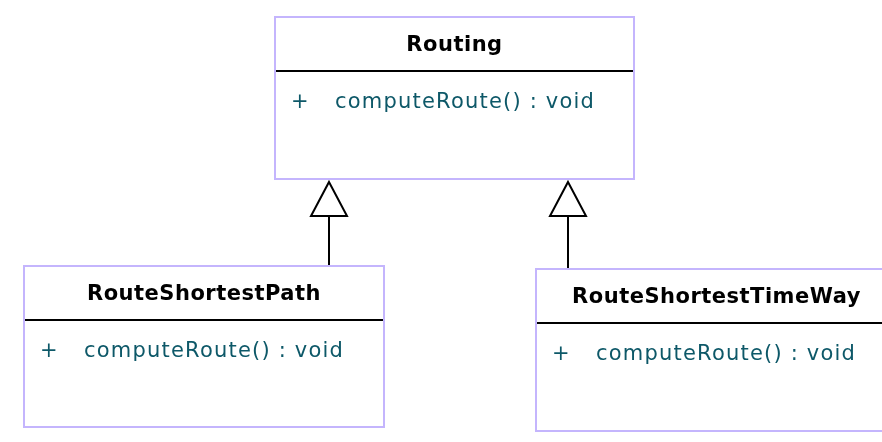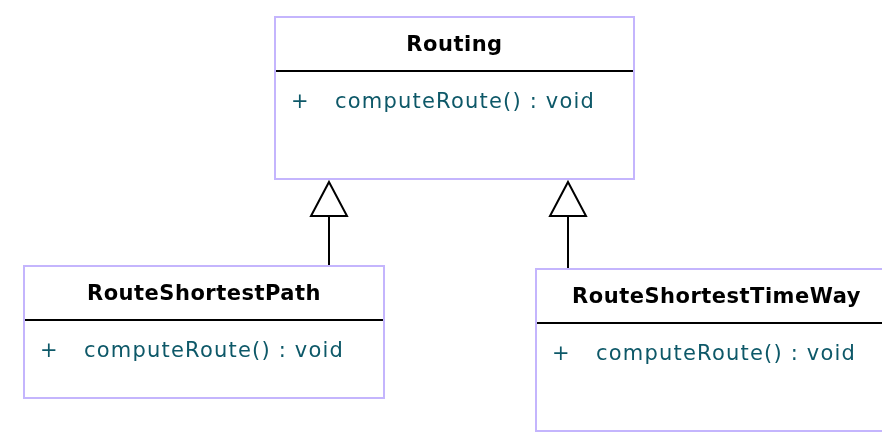--- a/index.html
+++ b/index.html
@@ -82,21 +82,21 @@
   <div class="class-box" style="left:274px; top:16px; width:361px; height:164px;">
     <div class="class-title">Routing</div>
     <div class="class-methods">
       <div class="method-row">
         <span class="method-visibility">+</span>
         <span class="method-signature">computeRoute() : void</span>
       </div>
     </div>
   </div>
 
-  <div class="class-box" style="left:23px; top:265px; width:362px; height:134px;">
+  <div class="class-box" style="left:23px; top:265px; width:362px; height:163px;">
     <div class="class-title">RouteShortestPath</div>
     <div class="class-methods">
       <div class="method-row">
         <span class="method-visibility">+</span>
         <span class="method-signature">computeRoute() : void</span>
       </div>
     </div>
   </div>
 
   <div class="class-box" style="left:495px; top:268px; width:363px; height:164px;margin-left:40px;">

